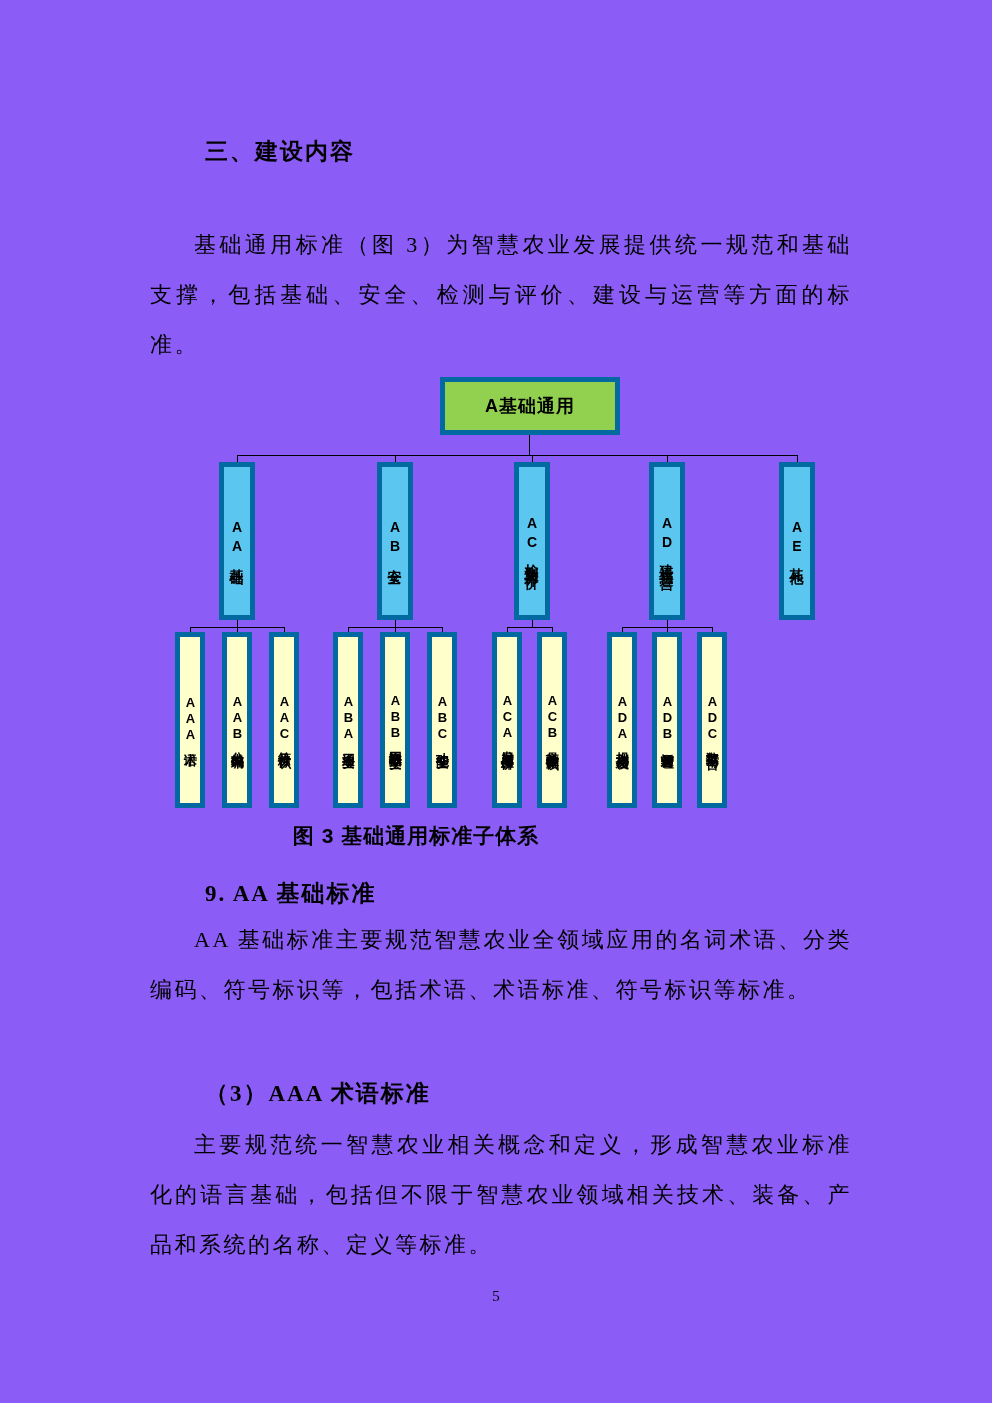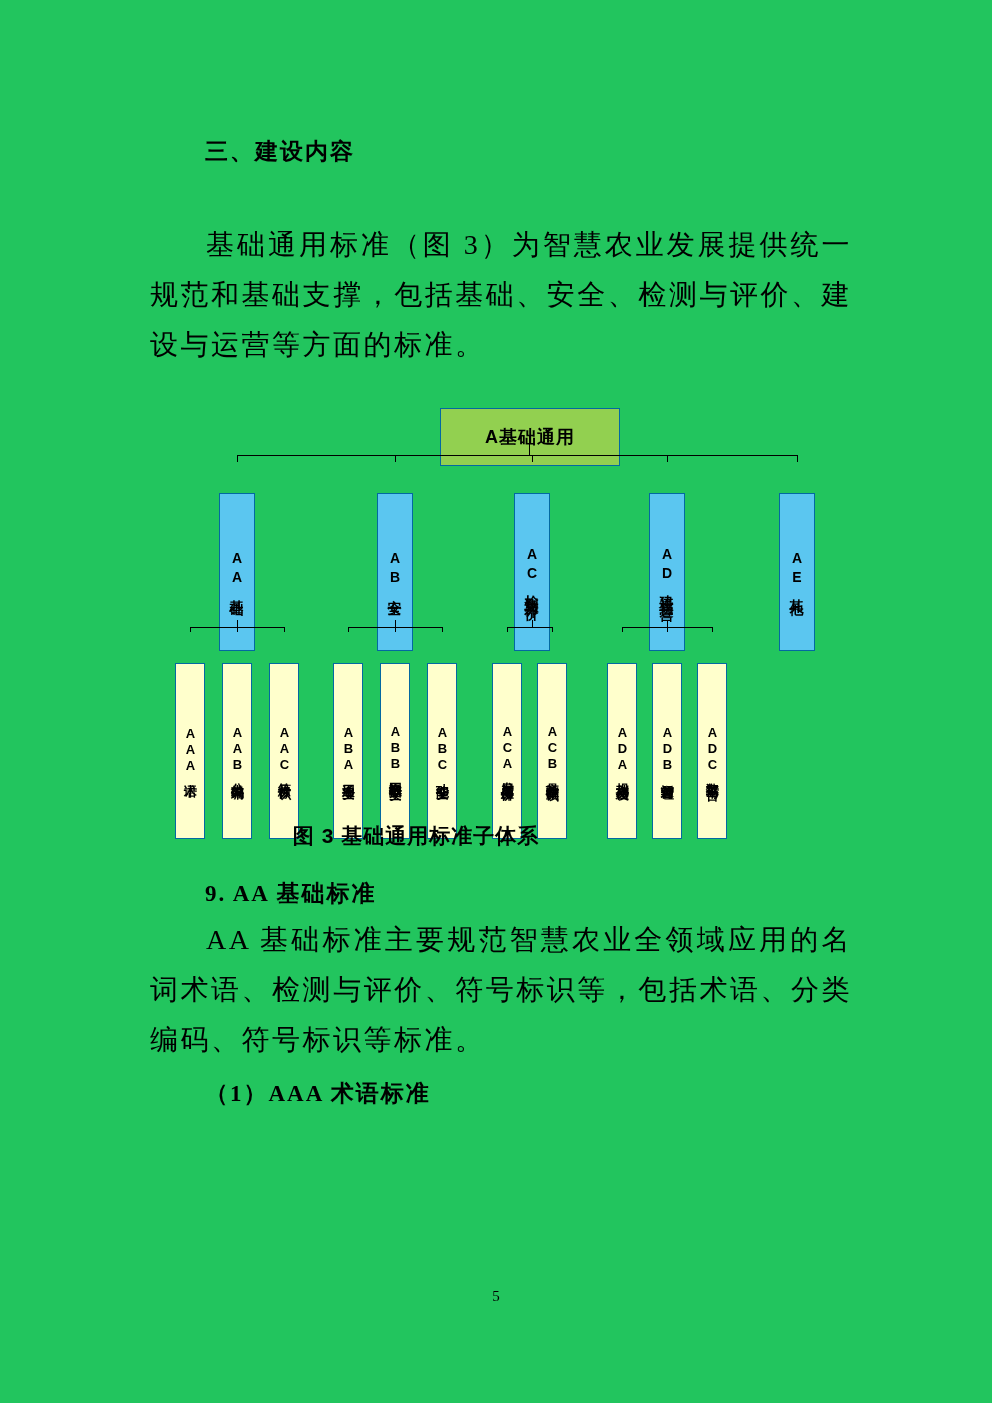--- a/index.html
+++ b/index.html
@@ -1,45 +1,45 @@
 <!DOCTYPE html>
 <html style="--c-root: #92D050; --c-level2: #5BC6F0; --c-level3: #FFFFCC; --c-line: #000000;"><head>
 <meta charset="utf-8">
 <style>
   * { box-sizing: border-box; }
   html, body { margin: 0; padding: 0; }
   body {
     width: 992px; height: 1403px; background: #ffffff; color: #000;
     font-family: "Liberation Serif", "DejaVu Serif", serif;
   }
-  .page { position: relative; width: 992px; height: 1403px; background: #22c55e; overflow: hidden; }
+  .page { position: relative; width: 992px; height: 1403px; background: #8b5cf6; overflow: hidden; }
 
   .heading {
     position: absolute; left: 205px; font-weight: bold; font-size: 23px;
     letter-spacing: 2px; white-space: nowrap;
   }
   .h-sec  { top: 136px; }
   .h-sub  { top: 186px; }
   .h-item { top: 878px; }
   .h-sub2 { top: 1078px; }
 
   .para {
     position: absolute; left: 150px; width: 702px;
-    font-size: 28px; line-height: 50px; letter-spacing: 2.5px;
+    font-size: 22px; line-height: 50px; letter-spacing: 2.5px;
     text-align: justify; text-indent: 2em;
   }
   .p1 { top: 220px; }
   .p2 { top: 915px; }
   .p3 { top: 1120px; }
 
   
   .figure { position: absolute; left: 0; top: 375px; width: 992px; height: 435px; }
   .box {
-    position: absolute; border: 1px solid #0369a1;
-    display: flex; align-items: center; justify-content: center; margin-top: 31px;
+    position: absolute; border: 5px solid #0369a1;
+    display: flex; align-items: center; justify-content: center;
   }
   .root {
     left: 440px; top: 2px; width: 180px; height: 58px;
     background: var(--c-root, #92D050);
     font-family: "Liberation Sans", "DejaVu Sans", sans-serif;
     font-weight: bold; font-size: 18px; letter-spacing: 1px;
   }
   .l2 { top: 87px;  width: 36px; height: 158px; background: var(--c-level2, #5BC6F0); }
   .l3 { top: 257px; width: 30px; height: 176px; background: var(--c-level3, #FFFFCC); }
   .vtext {
@@ -157,18 +157,19 @@
       <span class="vtext">ADB运营与管理</span>
     </div>
     <div class="box l3" style="left:697px">
       <span class="vtext">ADC数据与平台</span>
     </div>
   </div>
 
   <div class="caption">图 3 基础通用标准子体系</div>
 
   <div class="heading h-item">9. AA 基础标准</div>
-  <div class="para p2">AA 基础标准主要规范智慧农业全领域应用的名词术语、检测与评价、符号标识等，包括术语、分类编码、符号标识等标准。</div>
+  <div class="para p2">AA 基础标准主要规范智慧农业全领域应用的名词术语、分类编码、符号标识等，包括术语、术语标准、符号标识等标准。</div>
 
-  <div class="heading h-sub2">（1）AAA 术语标准</div>
+  <div class="heading h-sub2">（3）AAA 术语标准</div>
+  <div class="para p3">主要规范统一智慧农业相关概念和定义，形成智慧农业标准化的语言基础，包括但不限于智慧农业领域相关技术、装备、产品和系统的名称、定义等标准。</div>
 
   <div class="pageno">5</div>
 </div>
 
 </body></html>

